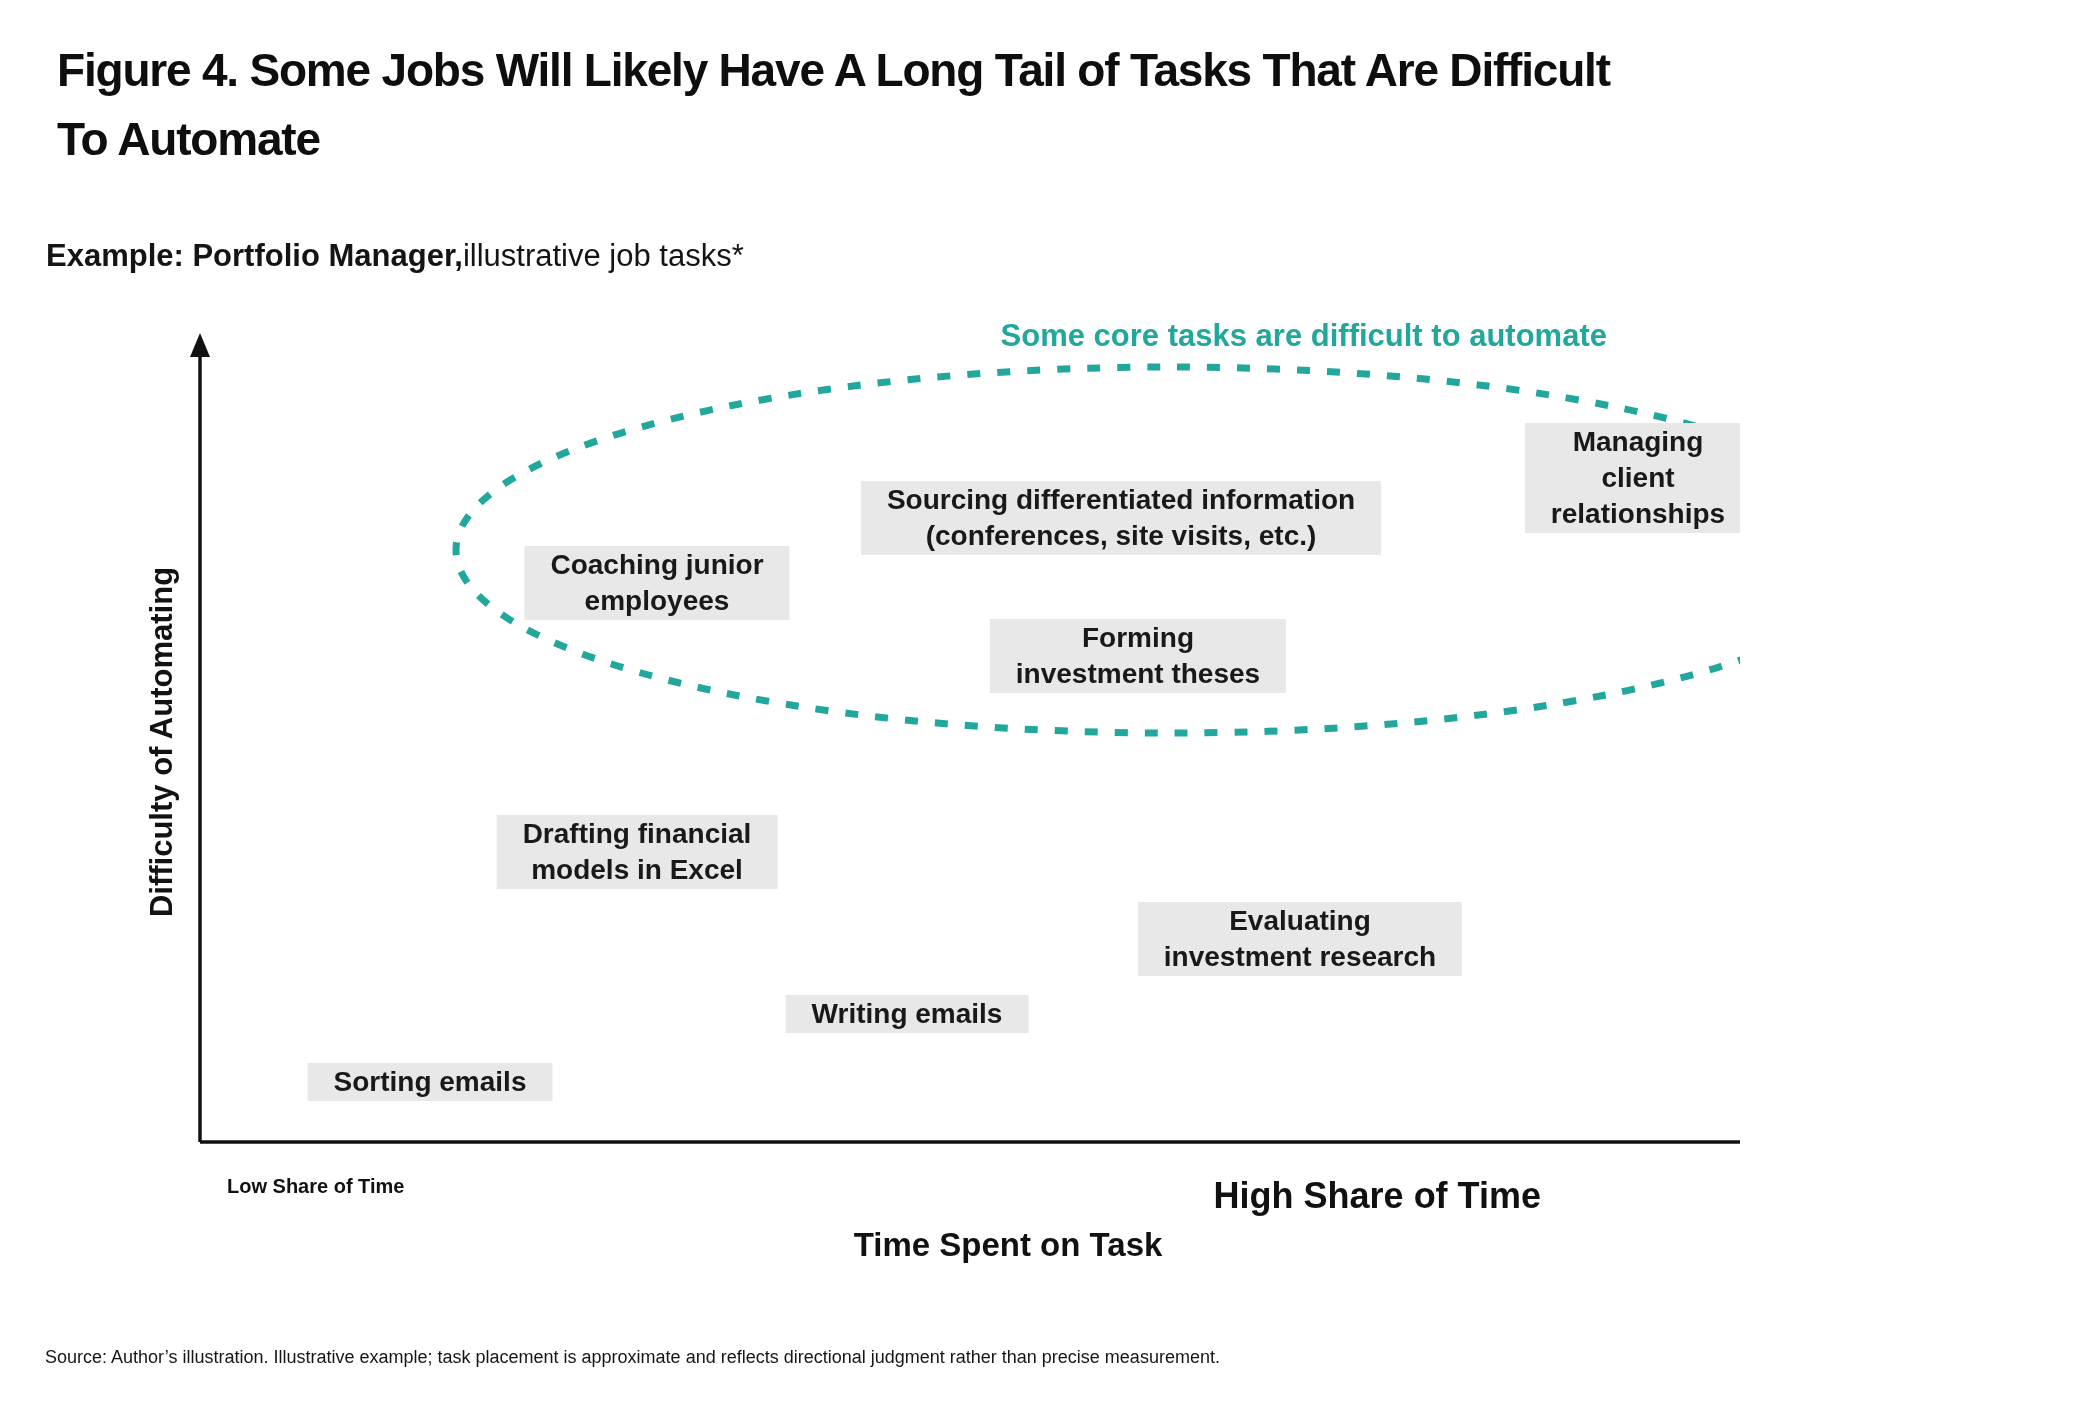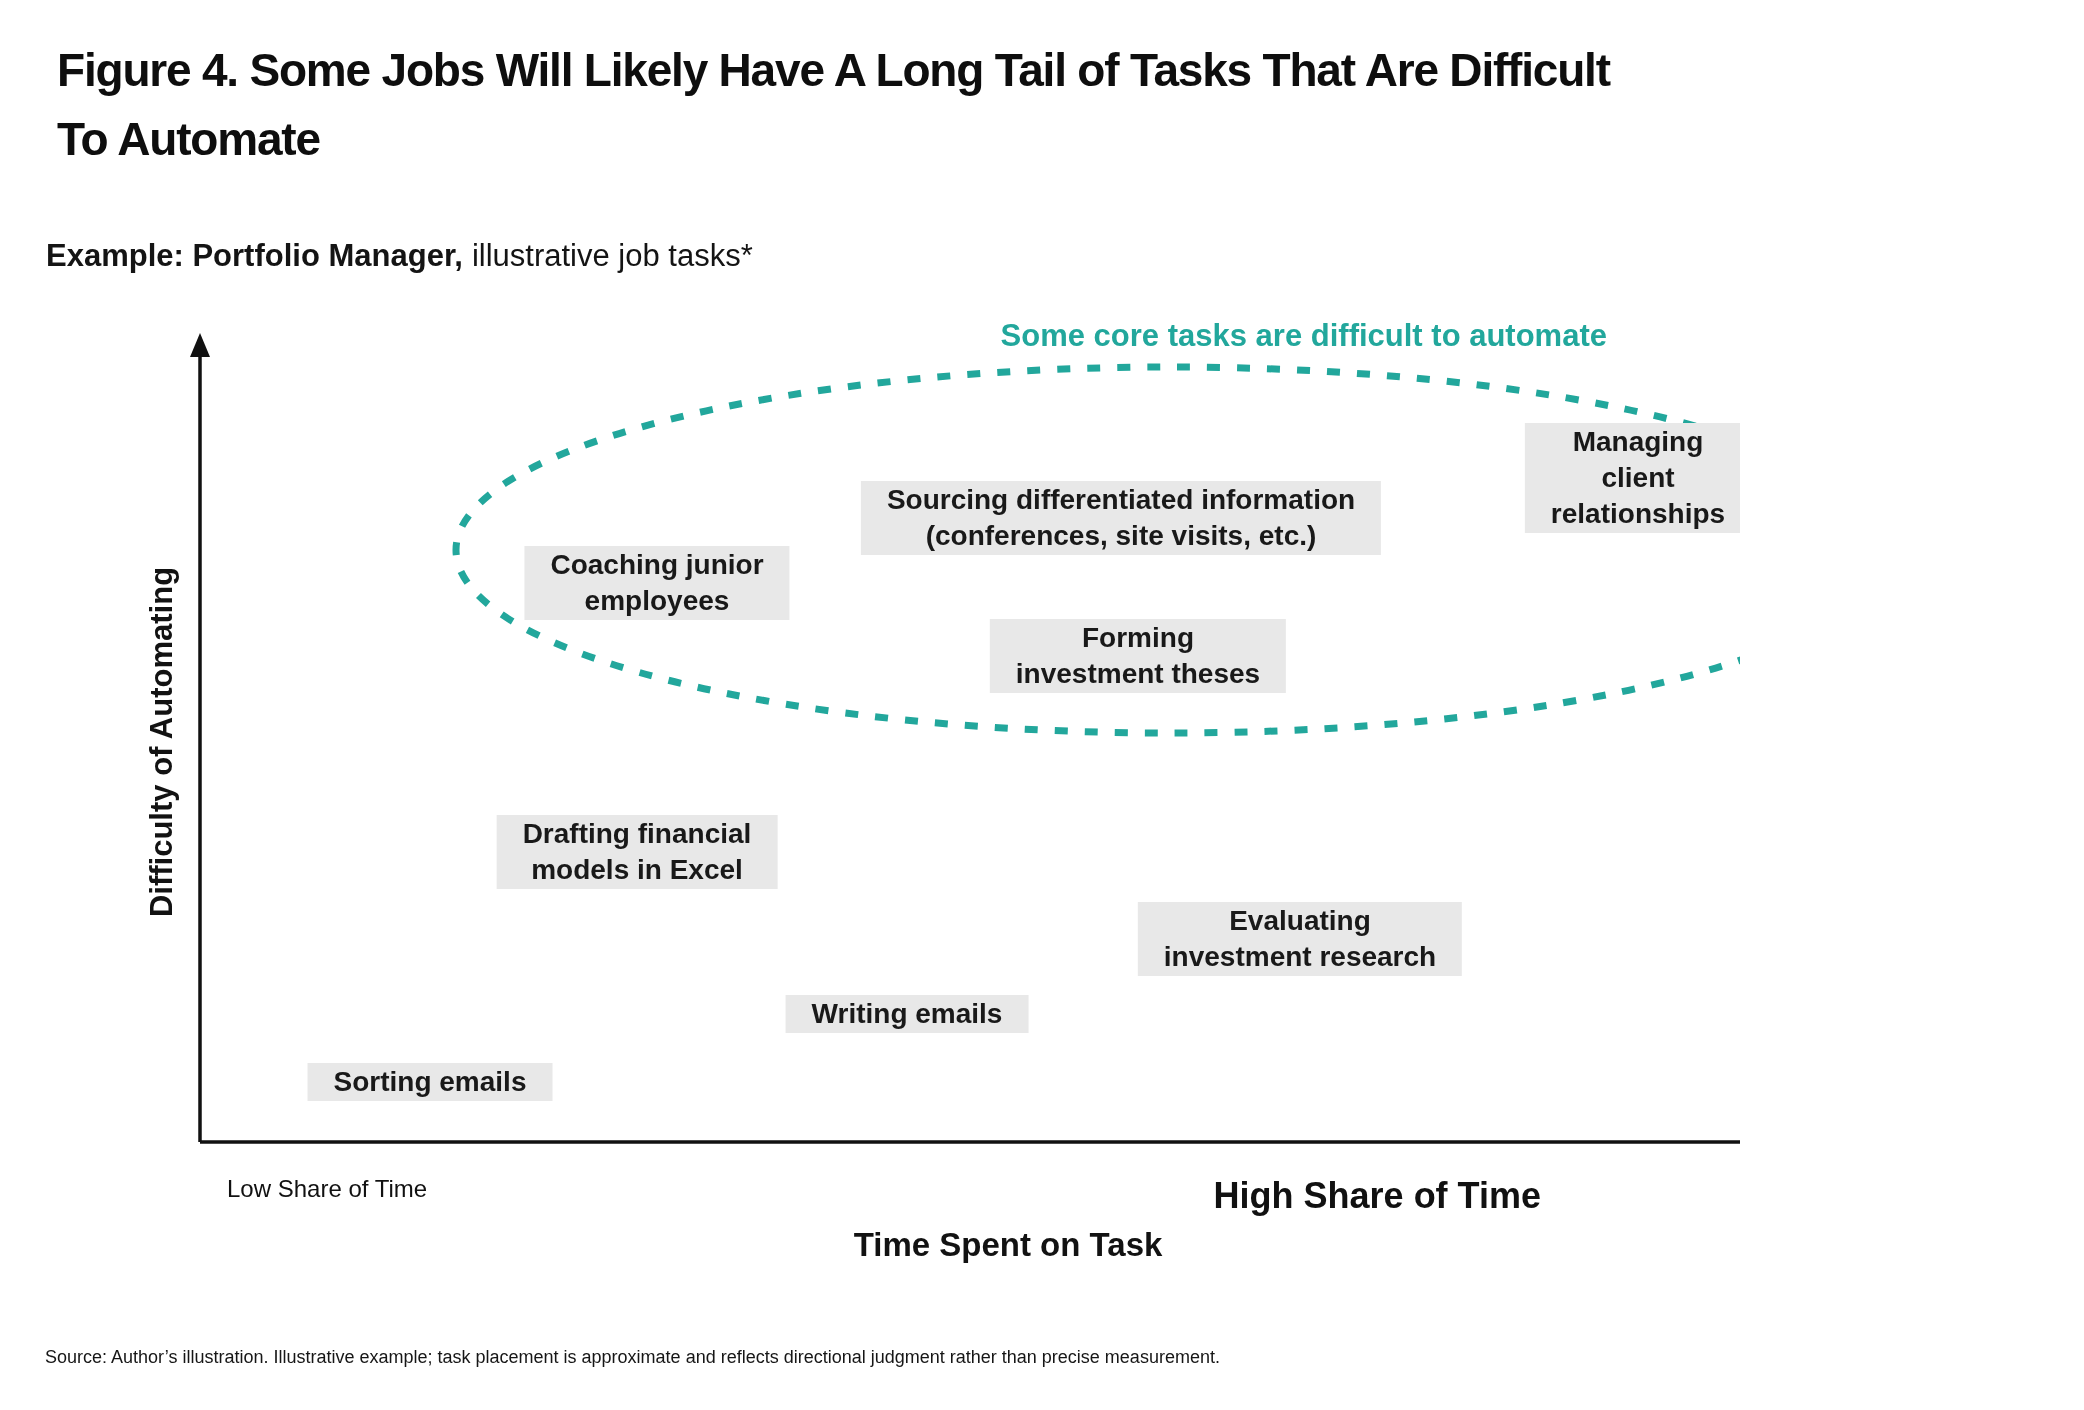--- a/index.html
+++ b/index.html
@@ -9,37 +9,37 @@
   }
   .pre{white-space:pre-line;}
   #figure-title{
     position:absolute;left:57px;top:36px;margin:0;
     font-size:46px;font-weight:700;line-height:69px;letter-spacing:-1.2px;color:#0e0e0e;
   }
   #figure-subtitle{
     position:absolute;left:46px;top:238px;font-size:31px;color:#141414;
   }
   #figure-subtitle .lead{font-weight:700;}
-  #figure-subtitle .rest{font-weight:400;margin-left:9px;}
+  #figure-subtitle .rest{font-weight:400;}
   #annotation{
     position:absolute;right:133px;top:318px;
     font-size:31px;font-weight:700;color:#22a79c;
   }
   #chart-svg{position:absolute;left:0;top:0;}
   .axis-end{position:absolute;font-size:29px;font-weight:700;color:#121212;}
   #y-max-label{right:1892px;top:360px;}
   #y-min-label{right:1890px;top:1102px;}
   #y-axis-title{
     position:absolute;left:162px;top:742px;width:0;height:0;overflow:visible;
   }
   #y-axis-title span{
     position:absolute;transform:translate(-50%,-50%) rotate(-90deg);
     font-size:31px;font-weight:700;white-space:nowrap;color:#121212;display:block;
   }
-  #x-min-label{position:absolute;left:227px;top:1175px;font-size:24px;font-weight:400;}
+  #x-min-label{position:absolute;left:227px;top:1175px;font-size:20px;font-weight:700;}
   #x-max-label{position:absolute;right:199px;top:1175px;font-size:36px;font-weight:700;margin-left:34px;}
   #x-axis-title{
     position:absolute;left:758px;top:1226px;width:500px;text-align:center;
     font-size:33px;font-weight:700;color:#121212;
   }
   .task-box{
     position:absolute;transform:translate(-50%,-50%);
     background:#e8e8e8;color:#191919;
     font-size:28px;font-weight:700;line-height:36px;text-align:center;
     padding:1px 26px;white-space:pre-line;

